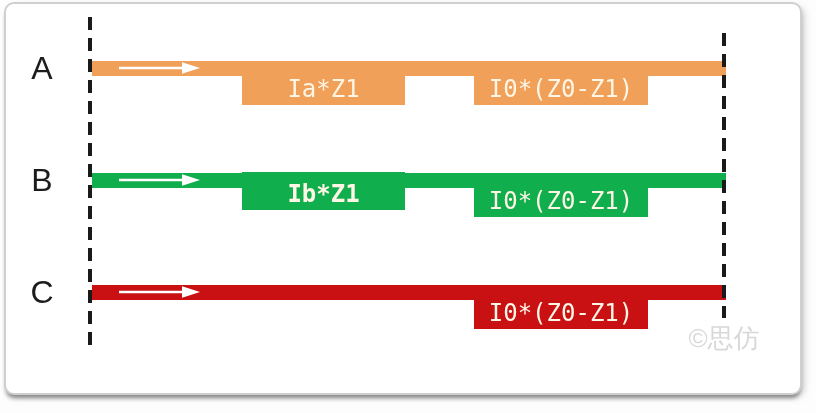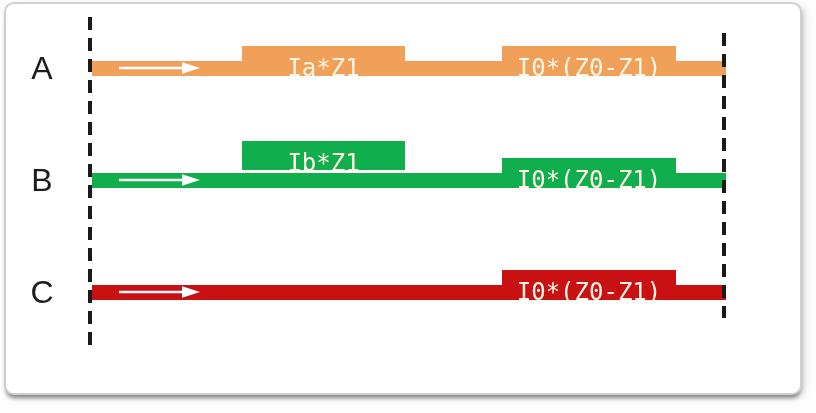--- a/index.html
+++ b/index.html
@@ -45,31 +45,32 @@
   }
   .phase-line {
     position: absolute;
     left: 86px;
     width: 634px;
     height: 15px;
     z-index: 2;
   }
   .imp-box {
     position: absolute;
-    height: 29px;
+    height: 38px;
     line-height: 45px;
     text-align: center;
     font-family: "DejaVu Sans Mono", "Liberation Mono", monospace;
     font-size: 24px;
     color: #fff6e6;
     z-index: 3;
     white-space: nowrap;
+    margin-top: 21px;
   }
   .imp-box-1 { left: 236px; width: 163px; }
-  .imp-box-2 { left: 496px; width: 174px; }
+  .imp-box-2 { left: 468px; width: 174px; }
 
   .flow-arrow {
     position: absolute;
     left: 110px;
     width: 86px;
     height: 16px;
     z-index: 4;
   }
 
   .watermark {
@@ -103,29 +104,30 @@
       </svg>
       <div class="imp-box imp-box-1" style="top: 42px; background-color: rgb(240, 160, 88);">Ia*Z1</div>
       <div class="imp-box imp-box-2" style="top: 42px; background-color: rgb(240, 160, 88);">I0*(Z0-Z1)</div>
 
       <div class="phase-label" style="top:154px;">B</div>
       <div class="phase-line" style="top: 169px; background-color: rgb(16, 174, 76);"></div>
       <svg class="flow-arrow" style="top:168px;" viewBox="0 0 86 16">
         <line x1="3" y1="8" x2="68" y2="8" stroke="#ffffff" stroke-width="2.4"></line>
         <polygon points="66,2.2 84,8 66,13.8" fill="#ffffff"></polygon>
       </svg>
-      <div class="imp-box imp-box-1" style="top: 137px; background-color: rgb(16, 174, 76);">Ib*Z1</div>
+      <div class="imp-box imp-box-1" style="top: 147px; background-color: rgb(16, 174, 76); font-weight: bold;">Ib*Z1</div>
       <div class="imp-box imp-box-2" style="top: 154px; background-color: rgb(16, 174, 76);">I0*(Z0-Z1)</div>
 
       <div class="phase-label" style="top:266px;">C</div>
       <div class="phase-line" style="top: 281px; background-color: rgb(201, 17, 20);"></div>
       <svg class="flow-arrow" style="top:280px;" viewBox="0 0 86 16">
         <line x1="3" y1="8" x2="68" y2="8" stroke="#ffffff" stroke-width="2.4"></line>
         <polygon points="66,2.2 84,8 66,13.8" fill="#ffffff"></polygon>
       </svg>
       <div class="imp-box imp-box-2" style="top: 266px; background-color: rgb(201, 17, 20);">I0*(Z0-Z1)</div>
 
       <div class="watermark" style="color: rgb(216, 216, 216);">
+        <div>©思仿</div>
       </div>
 
     </div>
   </div>
 </div>
 
 </body></html>

